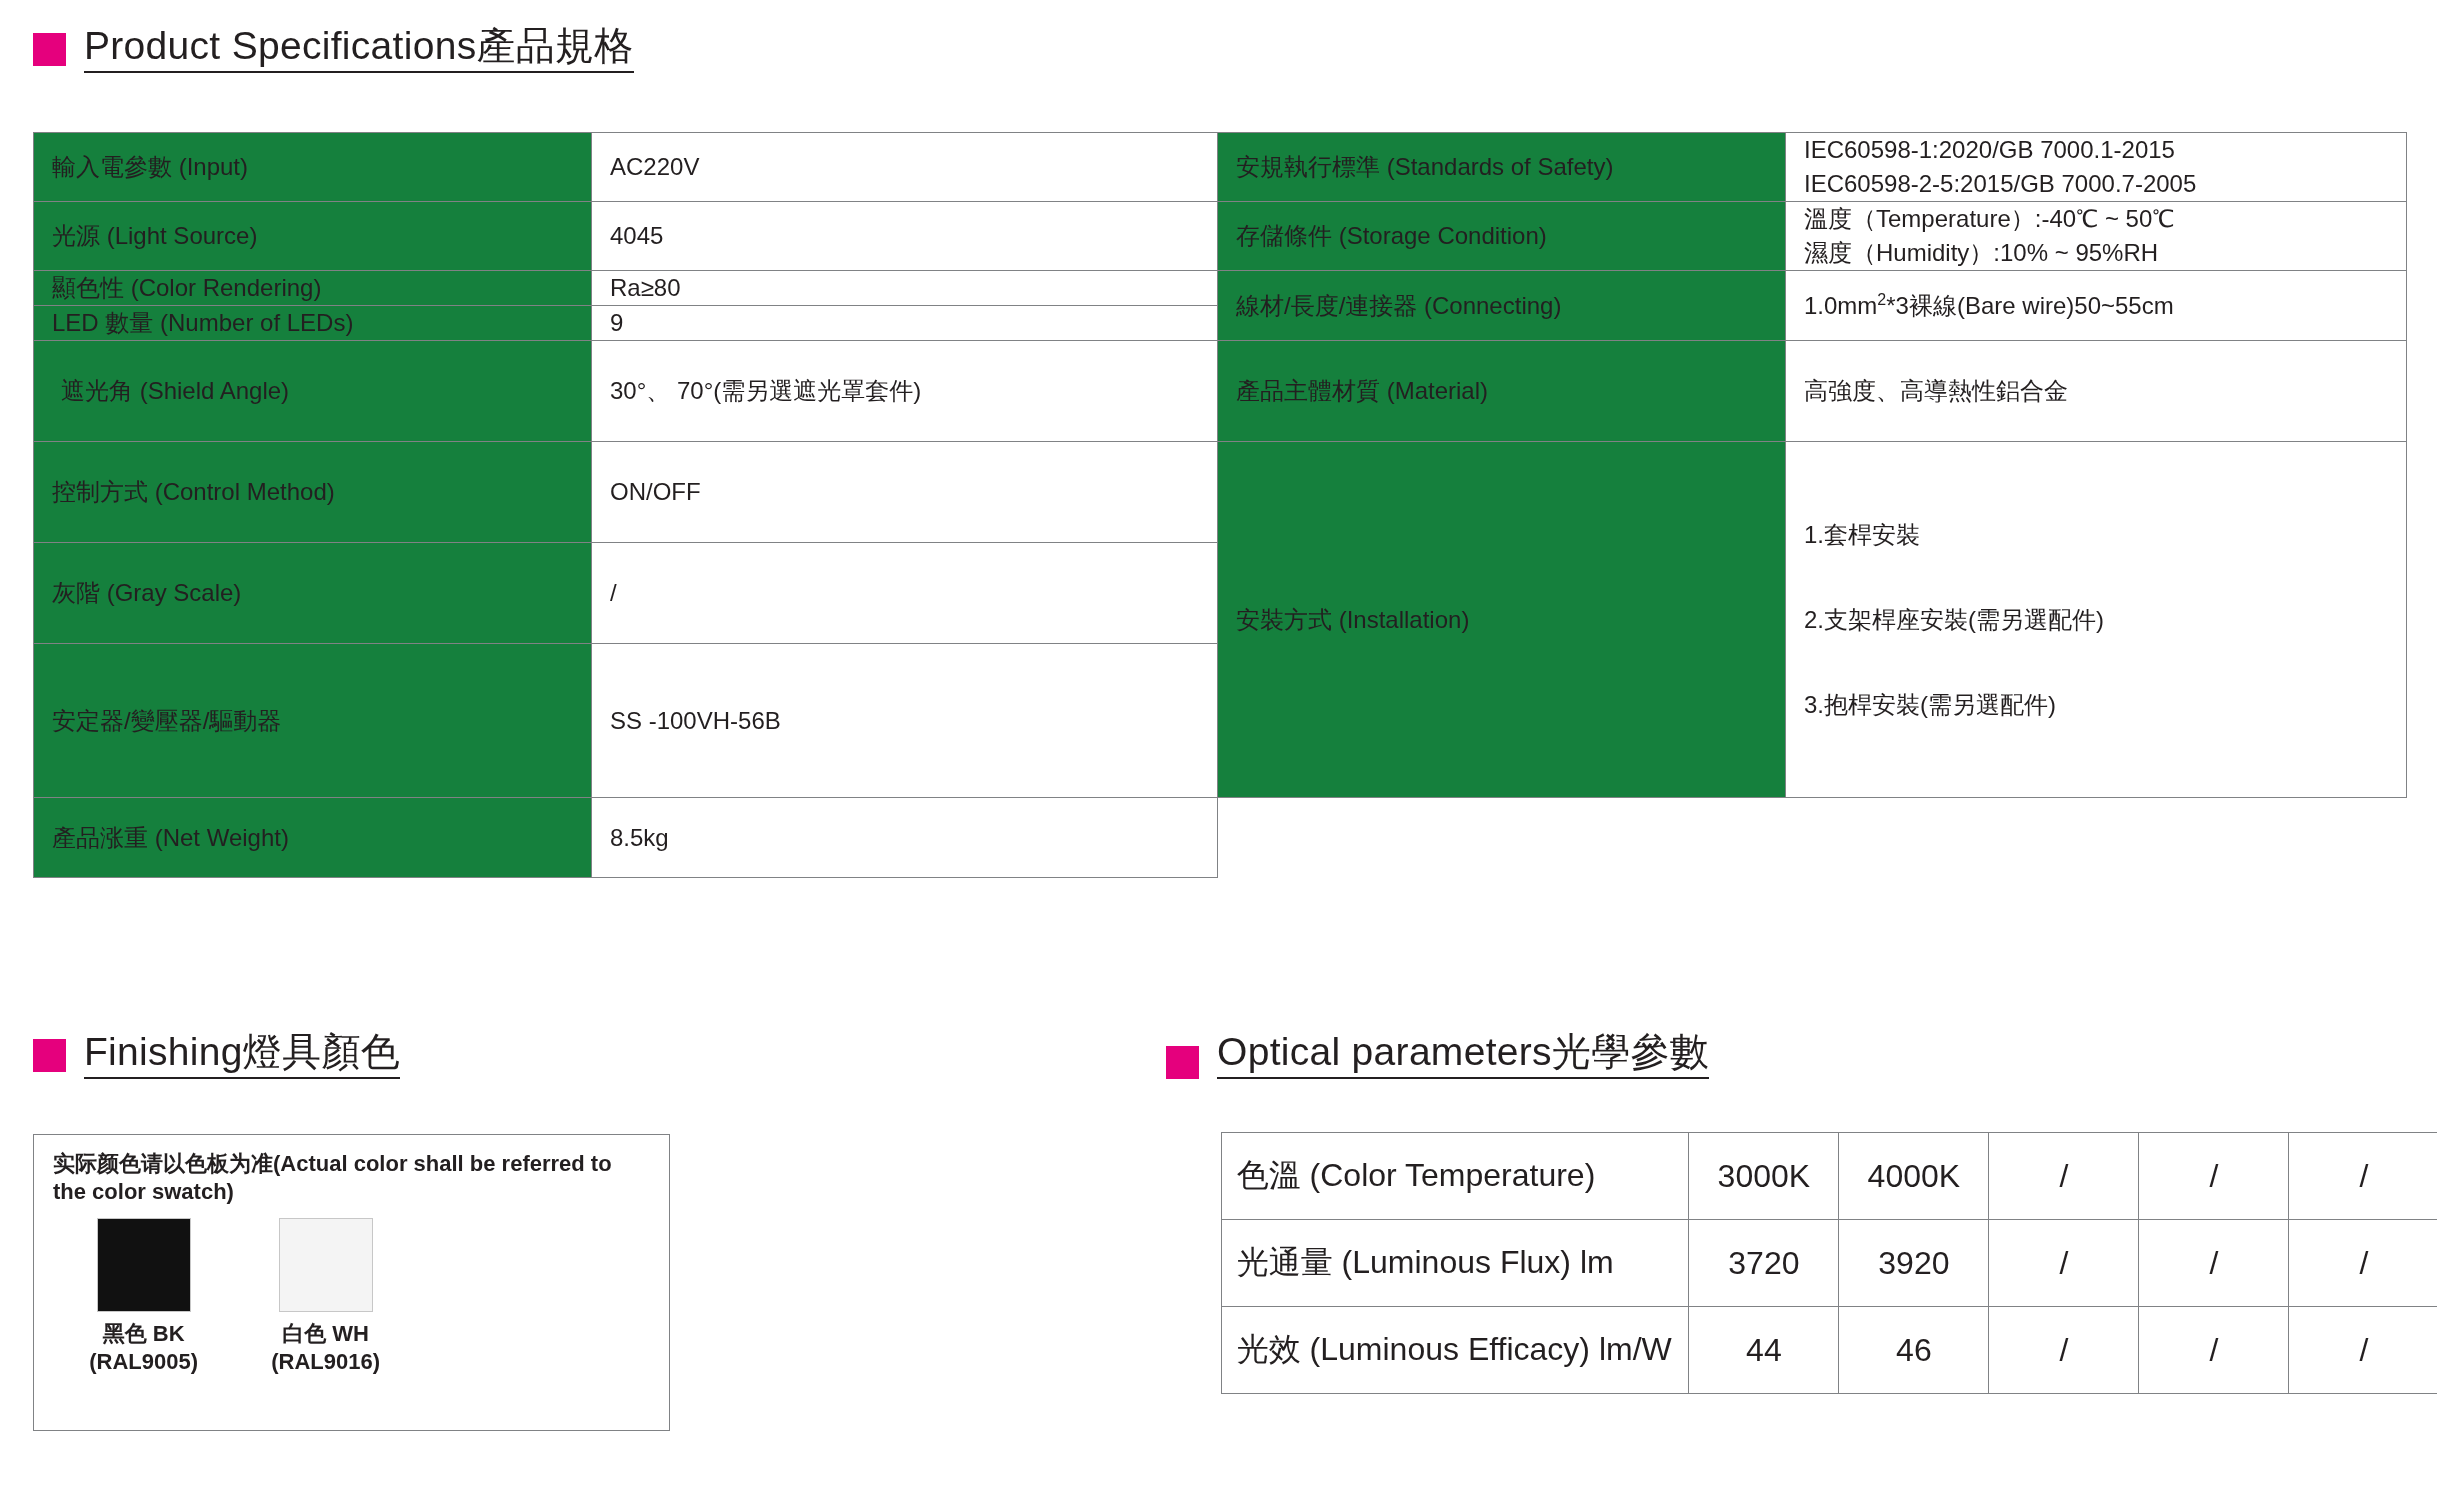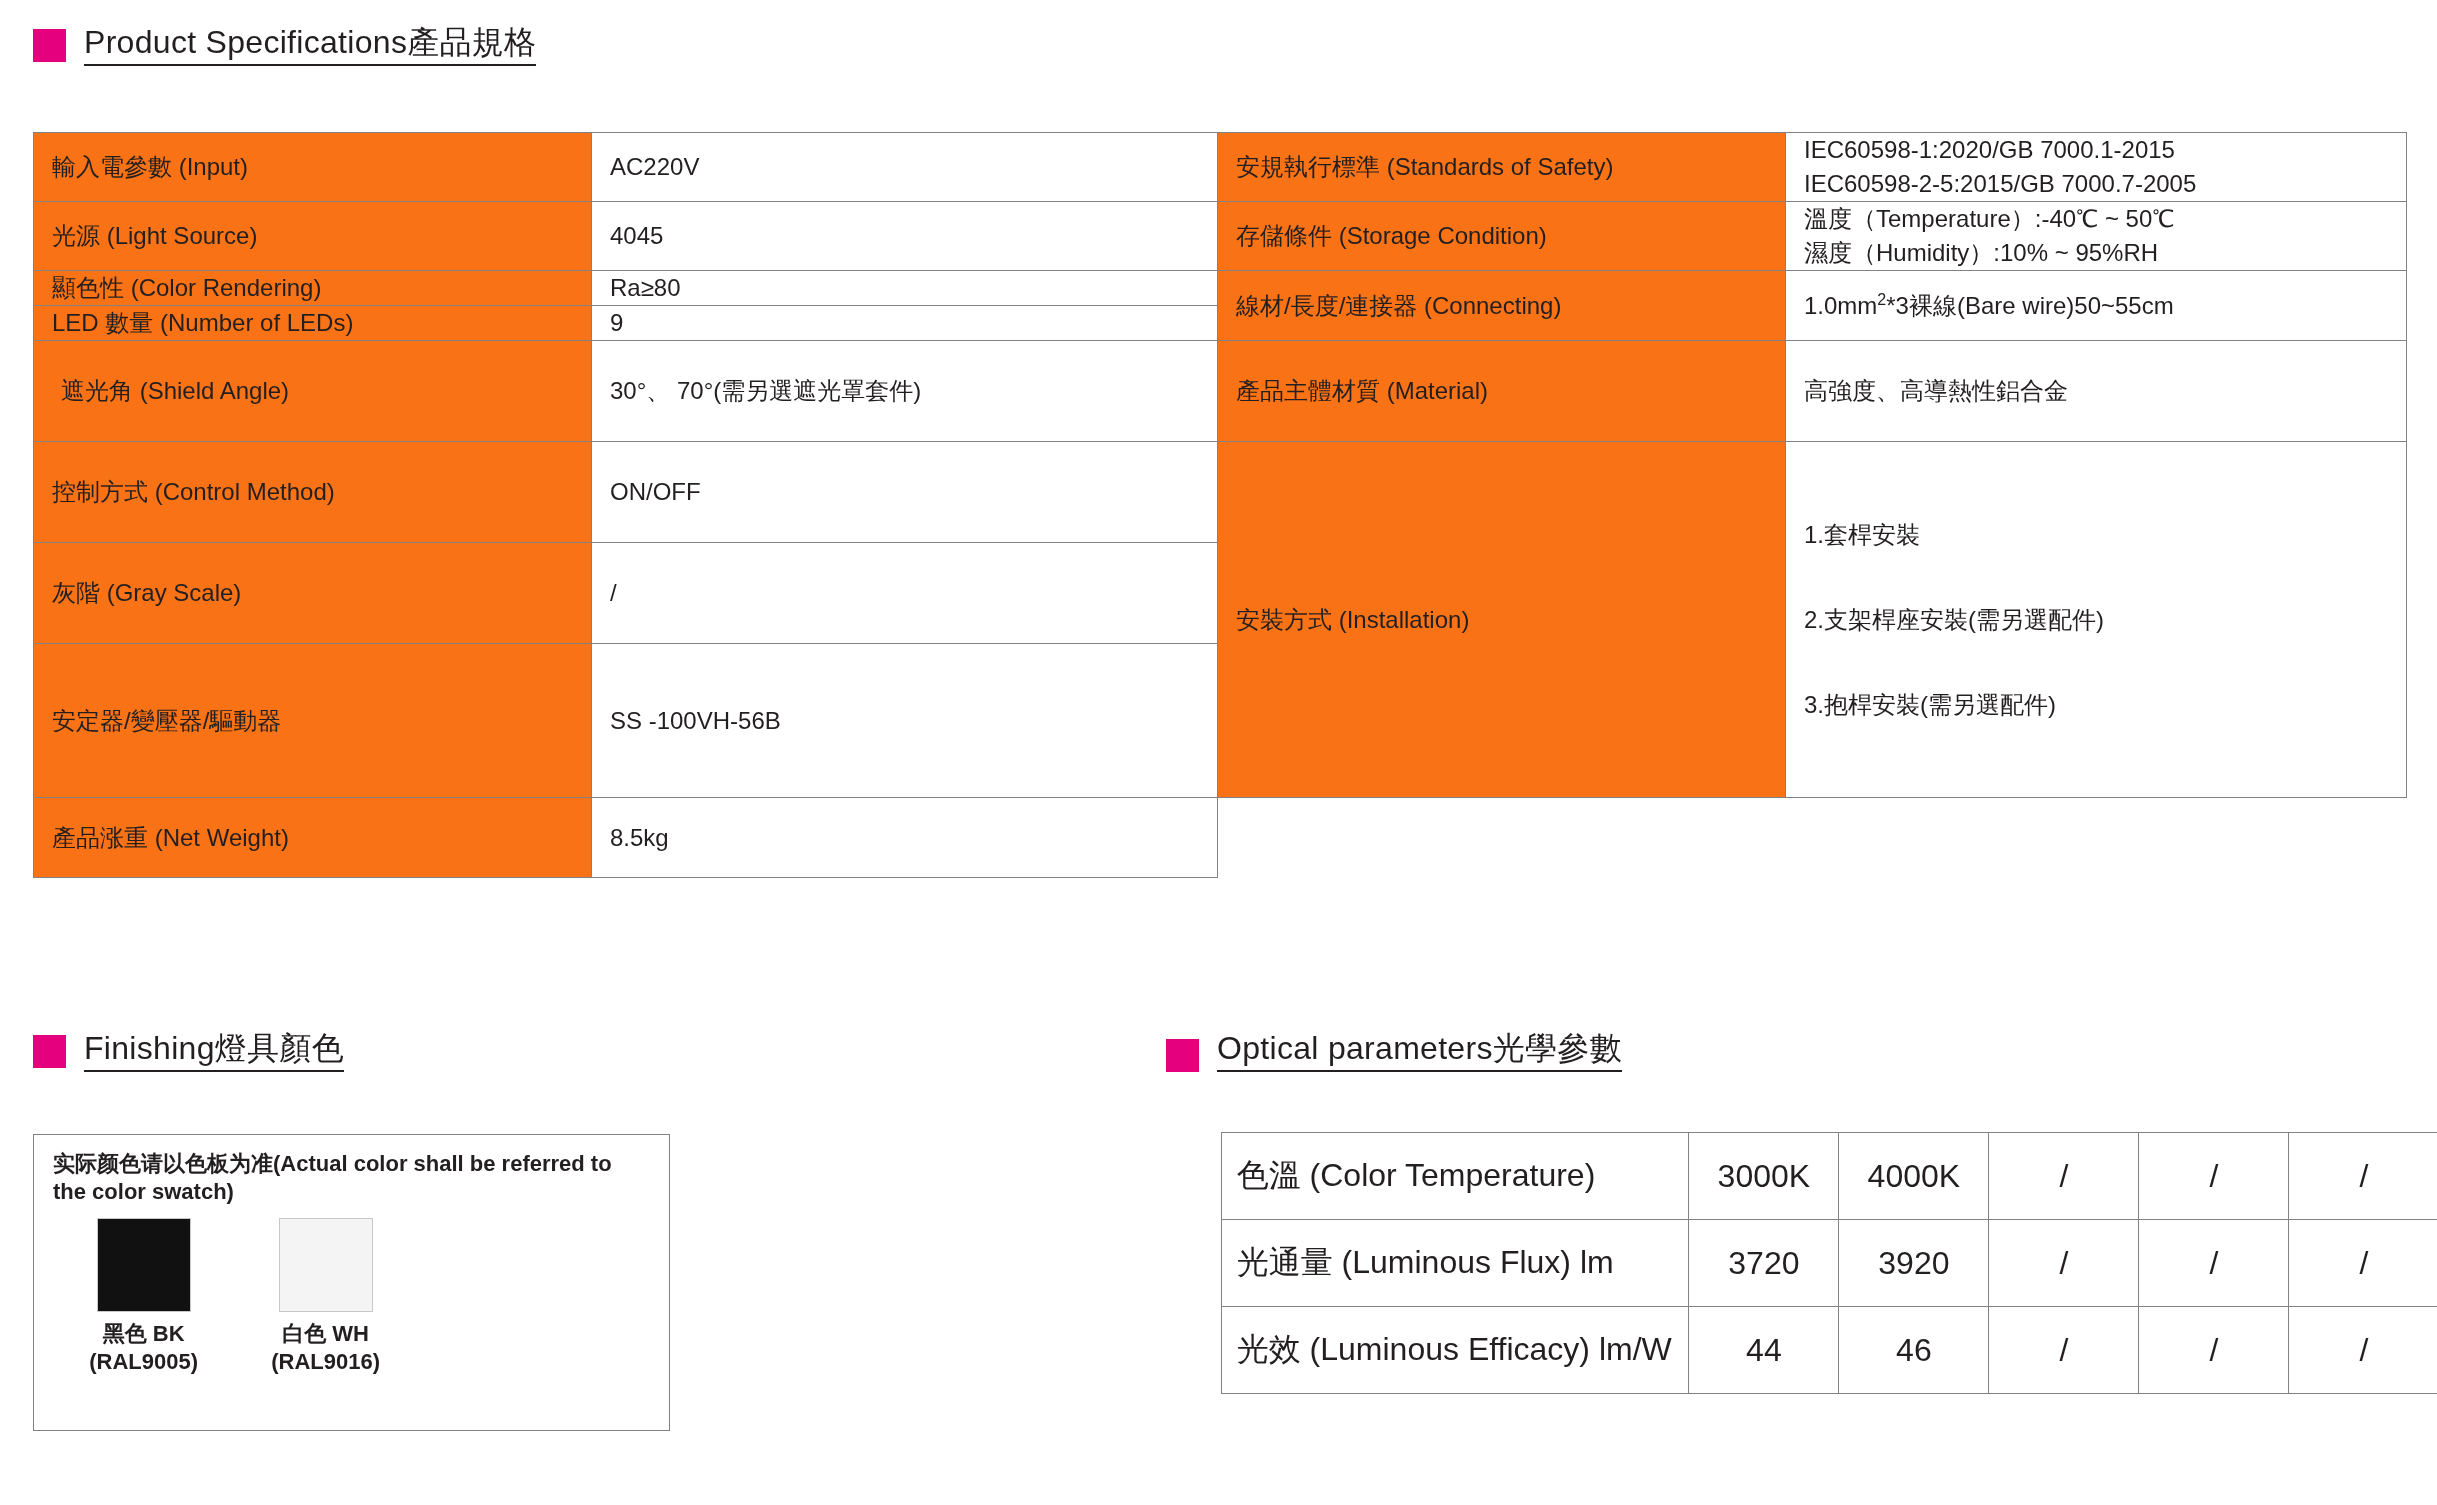--- a/index.html
+++ b/index.html
@@ -28,21 +28,21 @@
     align-items: center;
     gap: 18px;
   }
   .head-marker {
     width: 33px;
     height: 33px;
     background: #e5007d;
     flex: 0 0 auto;
   }
   .head-title {
-    font-size: 32px;
+    font-size: 39px;
     line-height: 1.05;
     letter-spacing: 0.3px;
     border-bottom: 2.6px solid #231f20;
     padding-bottom: 4.2px;
     white-space: nowrap;
     font-weight: 400;
   }
 
   
   .spec-wrap {
@@ -57,21 +57,21 @@
     table-layout: fixed;
   }
   table.spec td {
     border: 1.6px solid #808285;
     font-size: 24px;
     padding: 0 18px;
     vertical-align: middle;
     line-height: 1.42;
   }
   td.lbl {
-    background: #f97316;
+    background: #15803d;
   }
   td.val {
     background: #ffffff;
   }
   .c1 { width: 558px; }
   .c2 { width: 626px; }
   .c3 { width: 568px; }
   .c4 { width: 621px; }
 
   .multi { white-space: pre-line; }

